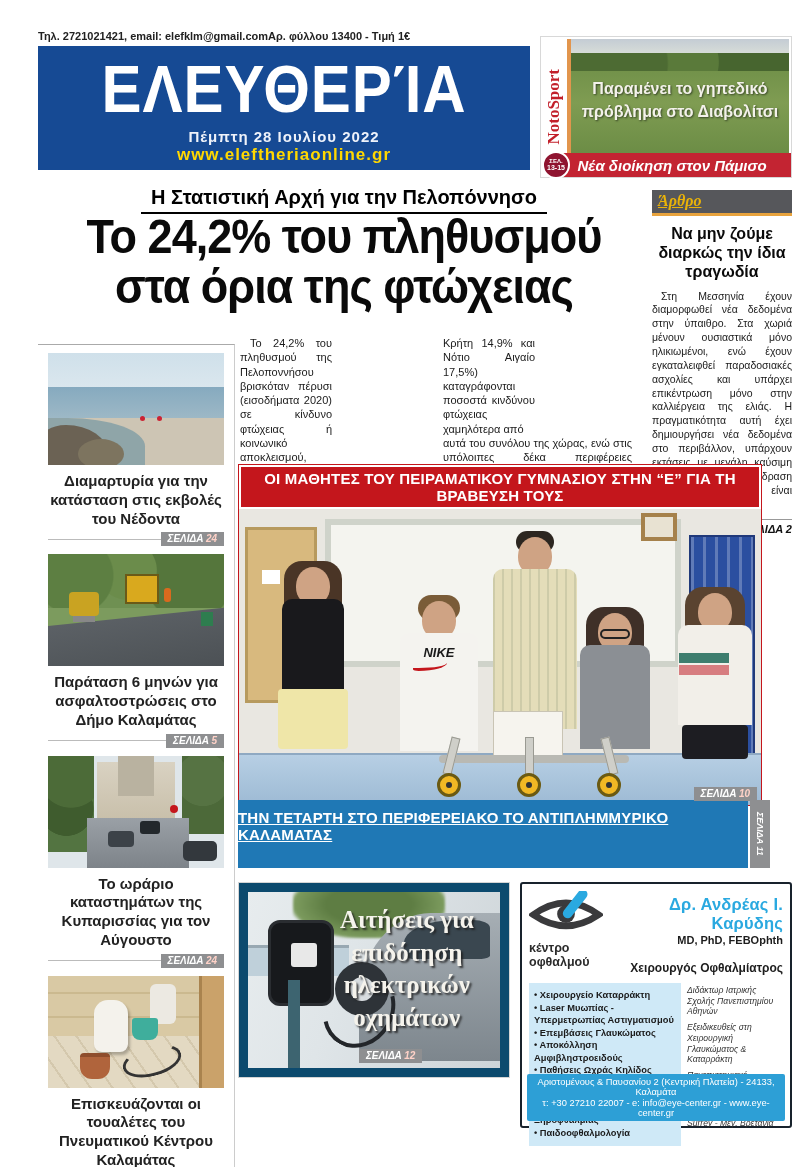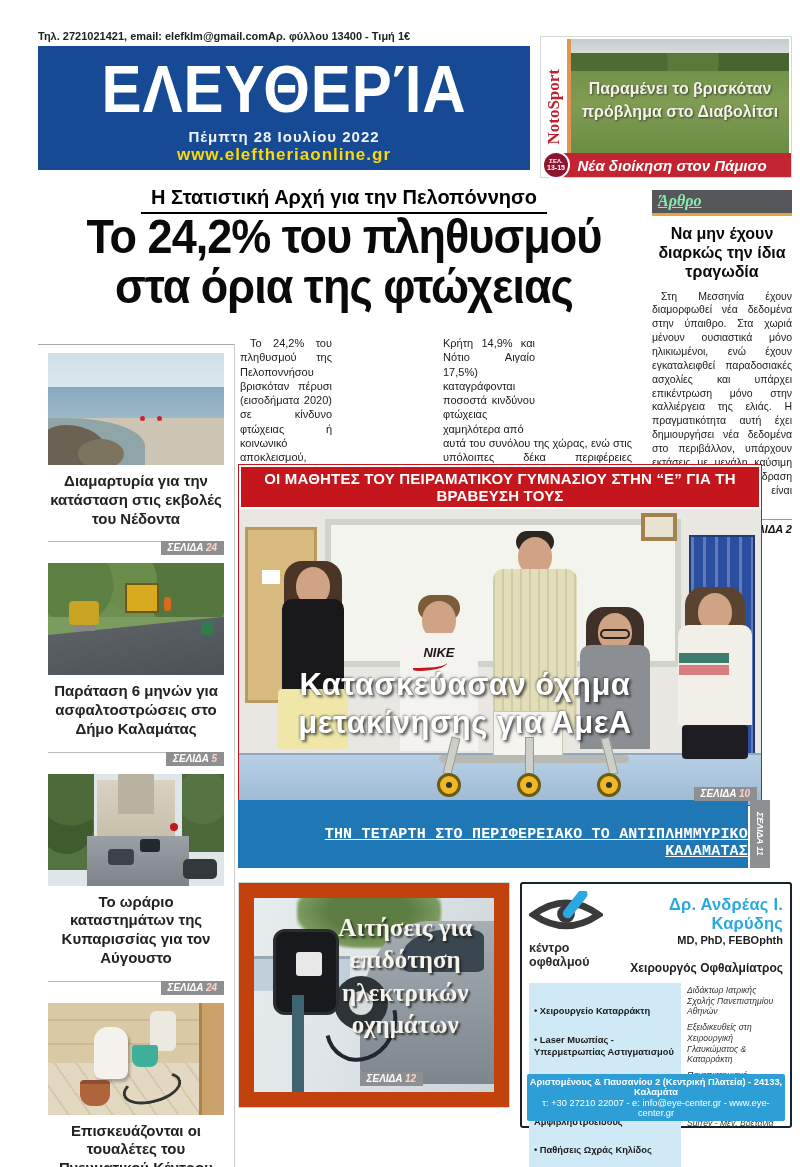--- a/index.html
+++ b/index.html
@@ -35,32 +35,32 @@
   .lead-kicker { display:inline-block; font-size:20px; font-weight:bold; color:#000; border-bottom:2px solid #000; padding:0 10px 3px; }
   .lead-headline { position:absolute; left:30px; top:214px; width:628px; text-align:center; font-weight:bold; color:#0a0a0a; font-size:45px; line-height:1.07; letter-spacing:-1px; transform:scaleY(1.05); }
   .lead-body { position:absolute; left:240px; top:336px; width:392px; column-count:2; column-gap:14px; font-size:11px; line-height:1.3; color:#1a1a1a; text-align:justify; }
   .lead-body .p1 { text-indent:10px; display:block; }
   .lead-ref { float:right; font-weight:bold; font-size:11px; }
   .lead-ref .sq { display:inline-block; width:8px; height:8px; background:#c4161c; margin-right:4px; }
 
   
   .arthro { position:absolute; left:652px; top:190px; width:140px; }
   .arthro-head { background:#56575b; border-bottom:3px solid #e8a33d; padding:2px 6px 3px; }
-  .arthro-head span { color:#86efac; font-family:"Liberation Serif","DejaVu Serif",serif; font-style:italic; font-weight:bold; font-size:16px;text-decoration:underline; }
+  .arthro-head span { color:#eab308; font-family:"Liberation Serif","DejaVu Serif",serif; font-style:italic; font-weight:bold; font-size:16px;text-decoration:underline; }
   .arthro-title { margin-top:8px; text-align:center; font-size:16px; font-weight:bold; line-height:1.2; color:#0a0a0a; }
   .arthro-body { margin-top:8px; font-size:10.5px; line-height:1.32; text-align:justify; color:#1a1a1a; text-indent:9px; }
   .arthro-divider { margin-top:8px; border-top:1px solid #999; }
   .arthro-ref { margin-top:3px; text-align:right; font-size:11px; font-weight:bold; font-style:italic; }
 
   
   .left-rail { position:absolute; left:38px; top:344px; width:197px; border-top:1px solid #aaa; border-right:1px solid #ccc; padding:8px 10px 0 10px; }
   .rail-item { margin-bottom:6px; }
   .rail-photo { width:176px; height:112px; position:relative; overflow:hidden; margin:0 auto; }
   .rail-caption { margin-top:7px; text-align:center; font-size:15px; font-weight:bold; color:#222; line-height:1.25; }
-  .rail-badge-row { display:flex; margin:13px 0 8px; }
+  .rail-badge-row { display:flex; align-items:center; margin:4px 0 8px; }
   .rail-badge-row .line { flex:1; height:1px; background:#bbb; }
   .badge { background:#8e8f91; color:#fff; font-size:10px; font-weight:bold; font-style:italic; padding:1px 7px 2px; white-space:nowrap; }
   .badge .num { color:#ffd2c8; font-style:italic; }
 
   
   .sc-beach { background:#cdc5b4; }
   .sc-beach .sky { position:absolute; top:0; left:0; right:0; height:32%; background:linear-gradient(#cfe0ea,#dbe7ee); }
   .sc-beach .sea { position:absolute; top:30%; left:0; right:0; height:28%; background:linear-gradient(#86aabf,#9db8c6); }
   .sc-beach .channel { position:absolute; left:0; bottom:0; width:55%; height:42%; background:#8fa5a8; border-top-right-radius:80% 60%; }
   .sc-beach .rocks { position:absolute; left:-10px; bottom:-8px; width:70px; height:48px; background:#6b6254; border-radius:40% 60% 20% 0; }
@@ -140,28 +140,28 @@
   .walker .leg.l1 { left:18px; transform:rotate(14deg); }
   .walker .leg.l2 { left:96px; }
   .walker .leg.l3 { left:176px; transform:rotate(-14deg); }
   .walker .wheel { position:absolute; bottom:0; width:24px; height:24px; border-radius:50%; background:#f2b824; border:3px solid #6b5a12; }
   .walker .wheel::after { content:""; position:absolute; left:6px; top:6px; width:6px; height:6px; border-radius:50%; background:#333; }
   .walker .w1 { left:8px; } .walker .w2 { left:88px; } .walker .w3 { left:168px; }
   .feature-overlay { position:absolute; left:0; right:70px; bottom:62px; text-align:center; color:#fff; font-weight:bold; font-size:31px; line-height:1.25; letter-spacing:.5px; text-shadow:2px 2px 3px rgba(20,20,20,.75), -1px -1px 2px rgba(20,20,20,.4); z-index:6; }
   .feature-badge { position:absolute; right:4px; bottom:4px; z-index:7; }
 
   
-  .banner { position:absolute; left:238px; top:800px; width:510px; height:68px; background:#1f78b5; color:#fff; text-align:right; padding-top:26px;font-family:Liberation Mono, monospace; }
+  .banner { position:absolute; left:238px; top:800px; width:510px; height:68px; background:#1f78b5; color:#fff; text-align:left; padding-top:9px; }
   .banner .line1 { font-size:15px; font-weight:bold; text-decoration:underline; letter-spacing:.2px; }
   .banner .line2 { font-size:28px; font-weight:bold; margin-top:3px; letter-spacing:.3px; }
   .banner-strip { position:absolute; left:750px; top:800px; width:20px; height:68px; background:#8e8f91; display:flex; align-items:center; justify-content:center; }
   .banner-strip span { writing-mode:vertical-rl; font-size:9px; font-weight:bold; font-style:italic; color:#fff; white-space:nowrap; }
 
   
-  .ev { position:absolute; left:238px; top:882px; width:272px; height:226px; background:#c2410c; border:1px solid #d5d5d5; padding:15px; }
+  .ev { position:absolute; left:238px; top:882px; width:272px; height:196px; background:#0c4a6e; border:1px solid #d5d5d5; padding:9px; }
   .ev-photo { position:relative; width:100%; height:100%; overflow:hidden; background:linear-gradient(110deg,#e7ecee 0%,#dfe5e8 40%,#cdd4d8 100%); }
   .ev-green { position:absolute; left:18%; top:-12%; width:60%; height:38%; background:radial-gradient(ellipse at center,#5e7d43 40%, #7c9b5e 70%, transparent 75%); filter:blur(1px); }
   .ev-window { position:absolute; left:0; top:30%; width:40%; height:18%; background:#bfd0da; border-top:3px solid #98a8b2; }
   .ev-car { position:absolute; right:-6%; top:12%; width:62%; height:84%; background:linear-gradient(#9aa4ab,#6f7densce); background:linear-gradient(#a6aeb4,#707densce); background:linear-gradient(#a6aeb4,#7d868d); border-radius:46% 8% 8% 8% / 60% 10% 10% 10%; }
   .ev-carwin { position:absolute; right:4%; top:16%; width:34%; height:22%; background:#3a4750; border-radius:60% 20% 10% 10%; }
   .ev-wheel { position:absolute; right:44%; top:40%; width:54px; height:54px; border-radius:50%; background:#2e3338; }
   .ev-wheel::after { content:""; position:absolute; left:15px; top:15px; width:24px; height:24px; border-radius:50%; background:#d8dde0; }
   .ev-charger { position:absolute; left:8%; top:16%; width:66px; height:86px; background:#17191c; border-radius:12px; border:3px solid #2a2d31; }
   .ev-charger::after { content:""; position:absolute; left:20px; top:20px; width:26px; height:24px; background:#e8e8e8; border-radius:3px; }
   .ev-pole { position:absolute; left:16%; top:50%; width:12px; height:50%; background:#3d6470; }
@@ -173,25 +173,25 @@
   .eye { position:absolute; left:520px; top:882px; width:272px; height:246px; background:#fff; border:2px solid #18222c; border-radius:3px; padding:7px 7px 40px 7px; }
   .eye-head { display:flex; }
   .eye-logo { width:86px; }
   .eye-logo-label { font-size:12.5px; font-weight:bold; color:#2b2b2b; line-height:1.1; margin-top:1px; }
   .eye-title-block { flex:1; text-align:right; padding-top:4px; }
   .eye-doctor { font-size:16.5px; font-weight:bold; color:#2aa9e0; letter-spacing:.2px; }
   .eye-creds { font-size:11px; font-weight:bold; color:#1d1d1d; margin-top:1px; }
   .eye-role { font-size:12px; font-weight:bold; color:#1d1d1d; margin-top:15px; }
   .eye-mid { display:flex; margin-top:8px; gap:6px; }
   .eye-services { width:152px; background:#cfe9f7; padding:6px 5px; }
-  .eye-services div { font-size:9.3px; font-weight:bold; color:#1a1a1a; line-height:1.35;margin-top:16px; }
+  .eye-services div { font-size:9.3px; font-weight:bold; color:#1a1a1a; line-height:1.35; }
   .eye-quals { flex:1; padding-top:2px; }
   .eye-quals div { font-size:8.6px; font-style:italic; color:#333; line-height:1.25; margin-bottom:5px; }
   .eye-footer { position:absolute; left:5px; right:5px; bottom:5px; background:#2d9fd6; border-radius:2px; text-align:center; padding:3px 2px; }
-  .eye-footer .f1 { font-size:9.3px; font-weight:bold; color:#fff; }
+  .eye-footer .f1 { font-size:9.3px; font-weight:normal; color:#fff; }
   .eye-footer .f2 { font-size:9.3px; font-weight:normal; color:#fff; margin-top:1px; }
 </style>
 </head>
 <body>
 
 <div class="page">
 
   <div class="topbar">
     <span>Τηλ. 2721021421, email: elefklm@gmail.com</span>
     <span>Αρ. φύλλου 13400 - Τιμή 1€</span>
@@ -204,21 +204,21 @@
   </div>
 
   <div class="notosport">
     <div class="ns-band">
       <span>NotoSport</span>
     </div>
     <div class="ns-orange"></div>
     <div class="ns-photo">
       <div class="ns-sky"></div>
       <div class="ns-trees"></div>
-      <div class="ns-headline">Παραμένει το βρισκόταν πρόβλημα στο Διαβολίτσι</div>
+      <div class="ns-headline">Παραμένει το γηπεδικό πρόβλημα στο Διαβολίτσι</div>
     </div>
     <div class="ns-footer">
       <span>Νέα διοίκηση στον Πάμισο</span>
     </div>
     <div class="ns-badge">
       <span class="a">ΣΕΛ.</span>
       <span class="b">13-15</span>
     </div>
   </div>
 
@@ -232,21 +232,21 @@
   <div class="lead-body">
     <span class="p1">Το 24,2% του πληθυσμού της Πελοποννήσου βρισκόταν πέρυσι (εισοδήματα 2020) σε κίνδυνο φτώχειας ή κοινωνικό αποκλεισμού, σύμφωνα με τα στοιχεία της Ελληνικής Στατιστικής Αρχής που δημοσιεύτηκαν χθες. Σε τρεις περιφέρειες (Αττική 12,9%, Κρήτη 14,9% και Νότιο Αιγαίο 17,5%) καταγράφονται ποσοστά κινδύνου φτώχειας χαμηλότερα από</span>
     <span>αυτά του συνόλου της χώρας, ενώ στις υπόλοιπες δέκα περιφέρειες (Θεσσαλία 19,7%, Ιόνια Νησιά 20,1%, Ήπειρος 21,1%, Β. Αιγαίο 22,7%, Δυτ. Ελλάδα 28,5%, Πελοπόννησος 24,2%, Δυτ. Μακεδονία 21,5%, Στερεά Ελλάδα 24,2%, Κεντρική Μακεδονία 25,5% και Ανατολική Μακεδονία και Θράκη 29,9%) τα ποσοστά είναι υψηλότερα.</span>
     <span class="lead-ref"><span class="sq"></span><b>ΣΕΛ. 4</b></span>
   </div>
 
   <div class="arthro">
     <div class="arthro-head">
       <span>Άρθρο</span>
     </div>
-    <div class="arthro-title">Να μην έχουν διαρκώς την ίδια τραγωδία</div>
+    <div class="arthro-title">Να μην ζούμε διαρκώς την ίδια τραγωδία</div>
     <div class="arthro-body">Στη Μεσσηνία έχουν διαμορφωθεί νέα δεδομένα στην ύπαιθρο. Στα χωριά μένουν ουσιαστικά μόνο ηλικιωμένοι, ενώ έχουν εγκαταλειφθεί παραδοσιακές ασχολίες και υπάρχει επικέντρωση μόνο στην καλλιέργεια της ελιάς. Η πραγματικότητα αυτή έχει δημιουργήσει νέα δεδομένα στο περιβάλλον, υπάρχουν εκτάσεις με μεγάλη καύσιμη ύλη, ενώ η πρώτη αντίδραση σε τοπικό επίπεδο είναι δύσκολη.</div>
     <div class="arthro-divider"></div>
     <div class="arthro-ref">ΣΕΛΙΔΑ 2</div>
   </div>
 
   <div class="left-rail">
 
     <div class="rail-item">
       <div class="rail-photo sc-beach">
         <div class="sky"></div>
@@ -363,24 +363,20 @@
         <div class="boxw"></div>
         <div class="barf"></div>
         <div class="leg l1"></div>
         <div class="leg l2"></div>
         <div class="leg l3"></div>
         <div class="wheel w1"></div>
         <div class="wheel w2"></div>
         <div class="wheel w3"></div>
       </div>
 
-      <div class="feature-overlay">
-        <div>Κατασκεύασαν όχημα</div>
-        <div>μετακίνησης για ΑμεΑ</div>
-      </div>
       <div class="feature-badge"><span class="badge"><span>ΣΕΛΙΔΑ</span> <b class="num">10</b></span></div>
     </div>
   </div>
 
   <div class="banner">
     <div class="line1">ΤΗΝ ΤΕΤΑΡΤΗ ΣΤΟ ΠΕΡΙΦΕΡΕΙΑΚΟ ΤΟ ΑΝΤΙΠΛΗΜΜΥΡΙΚΟ ΚΑΛΑΜΑΤΑΣ</div>
   </div>
   <div class="banner-strip">
     <span>ΣΕΛΙΔΑ 11</span>
   </div>

